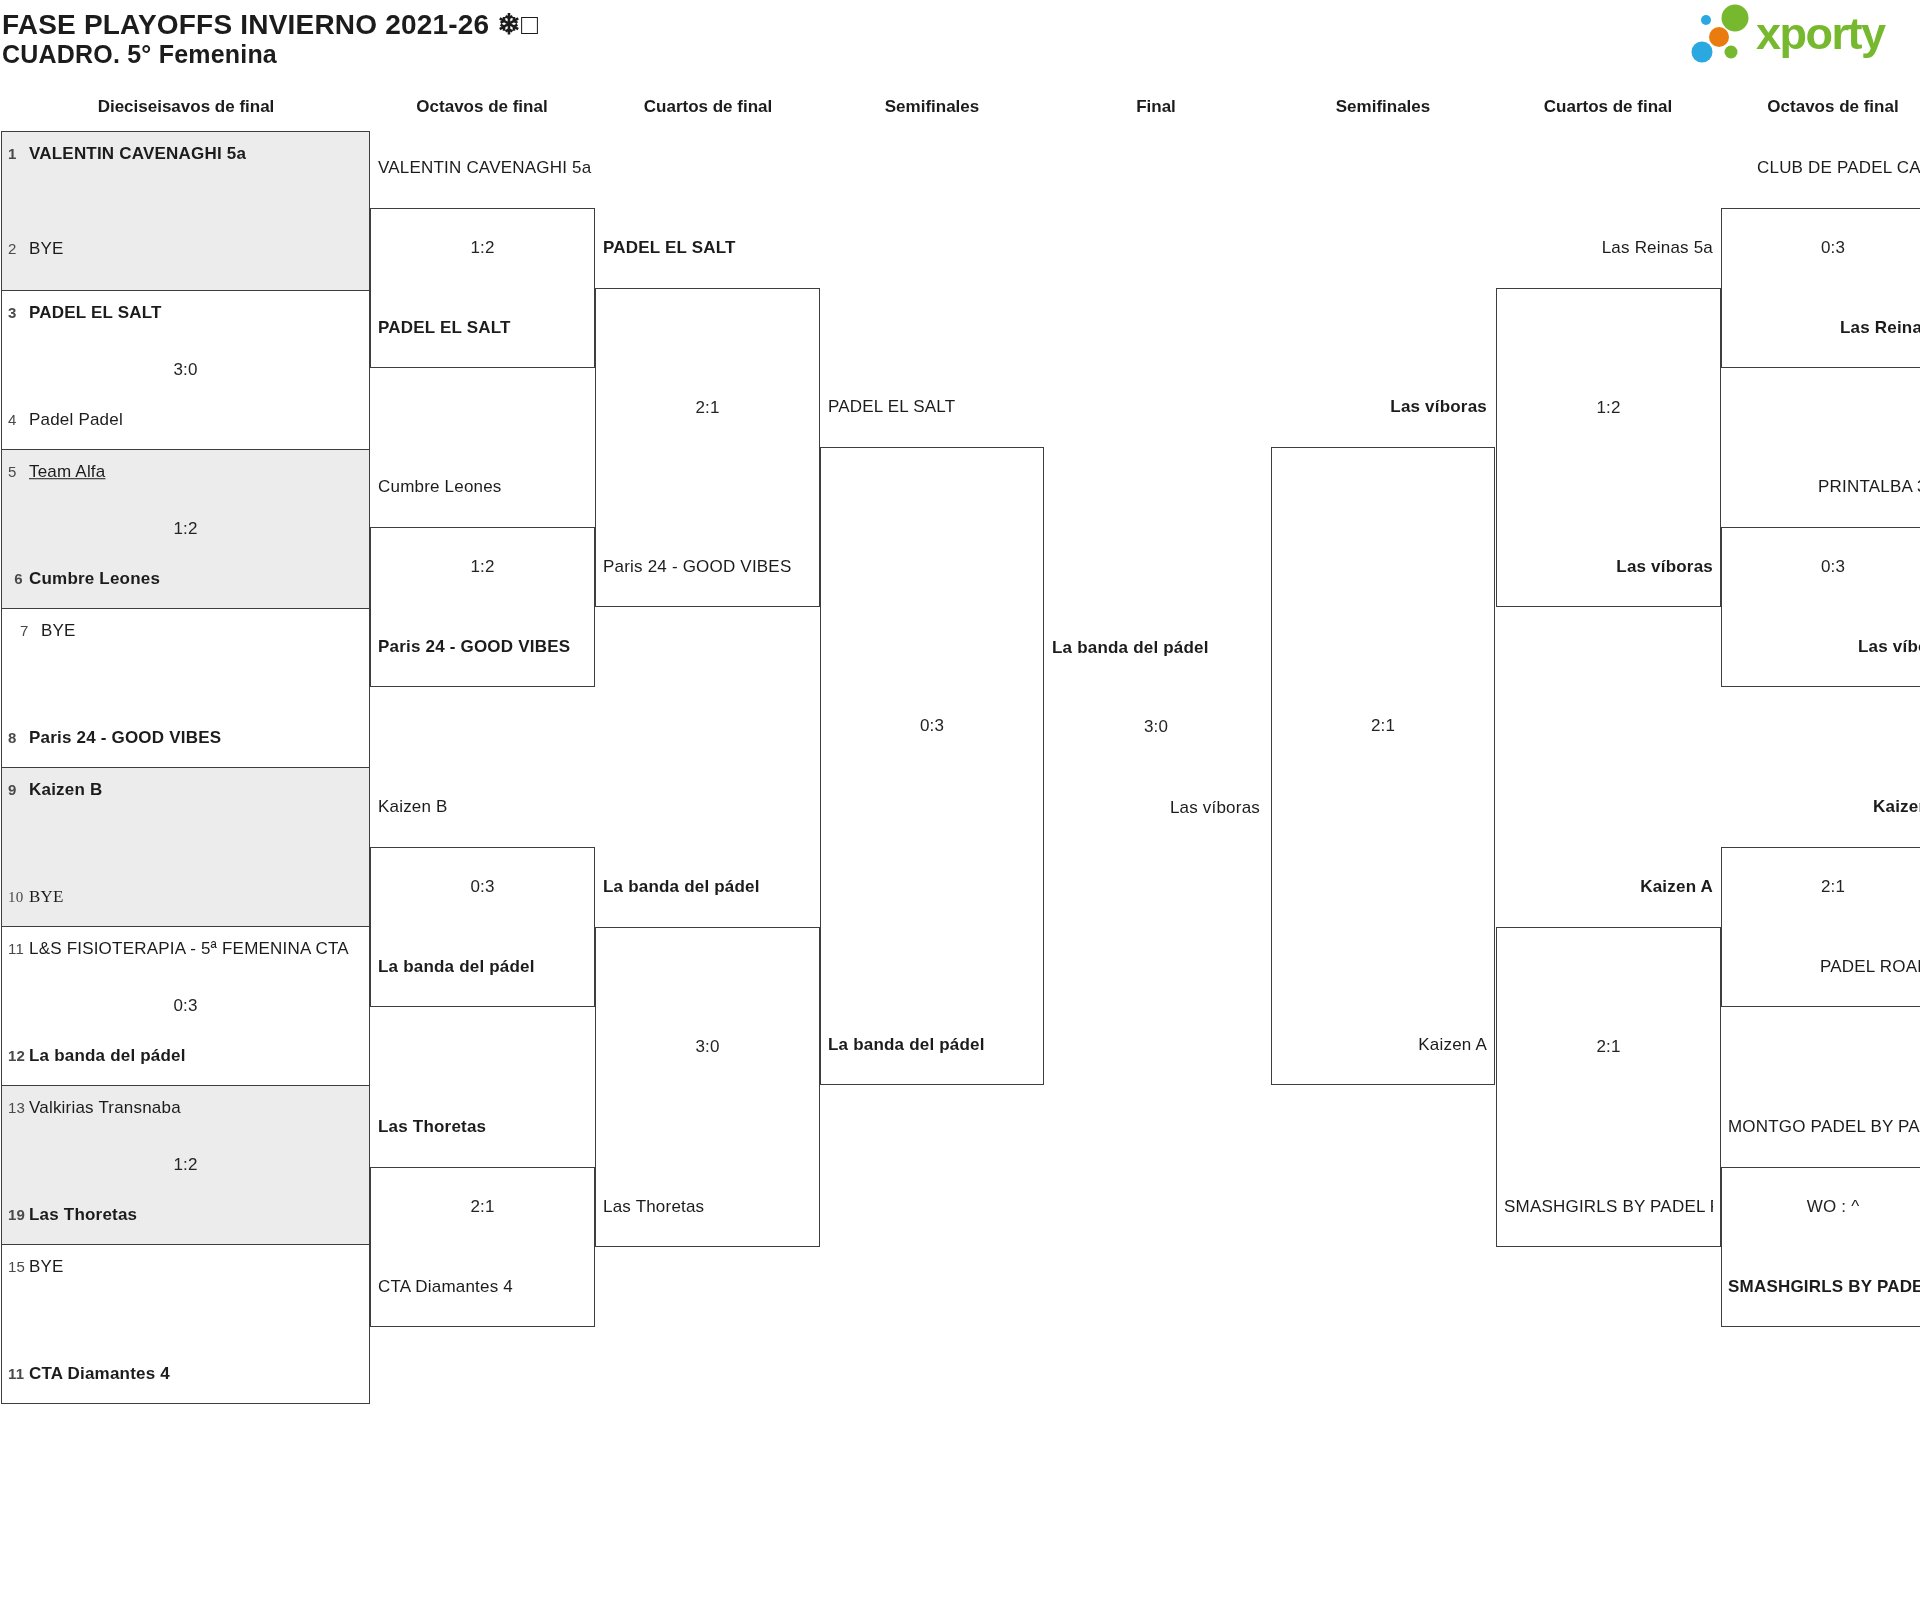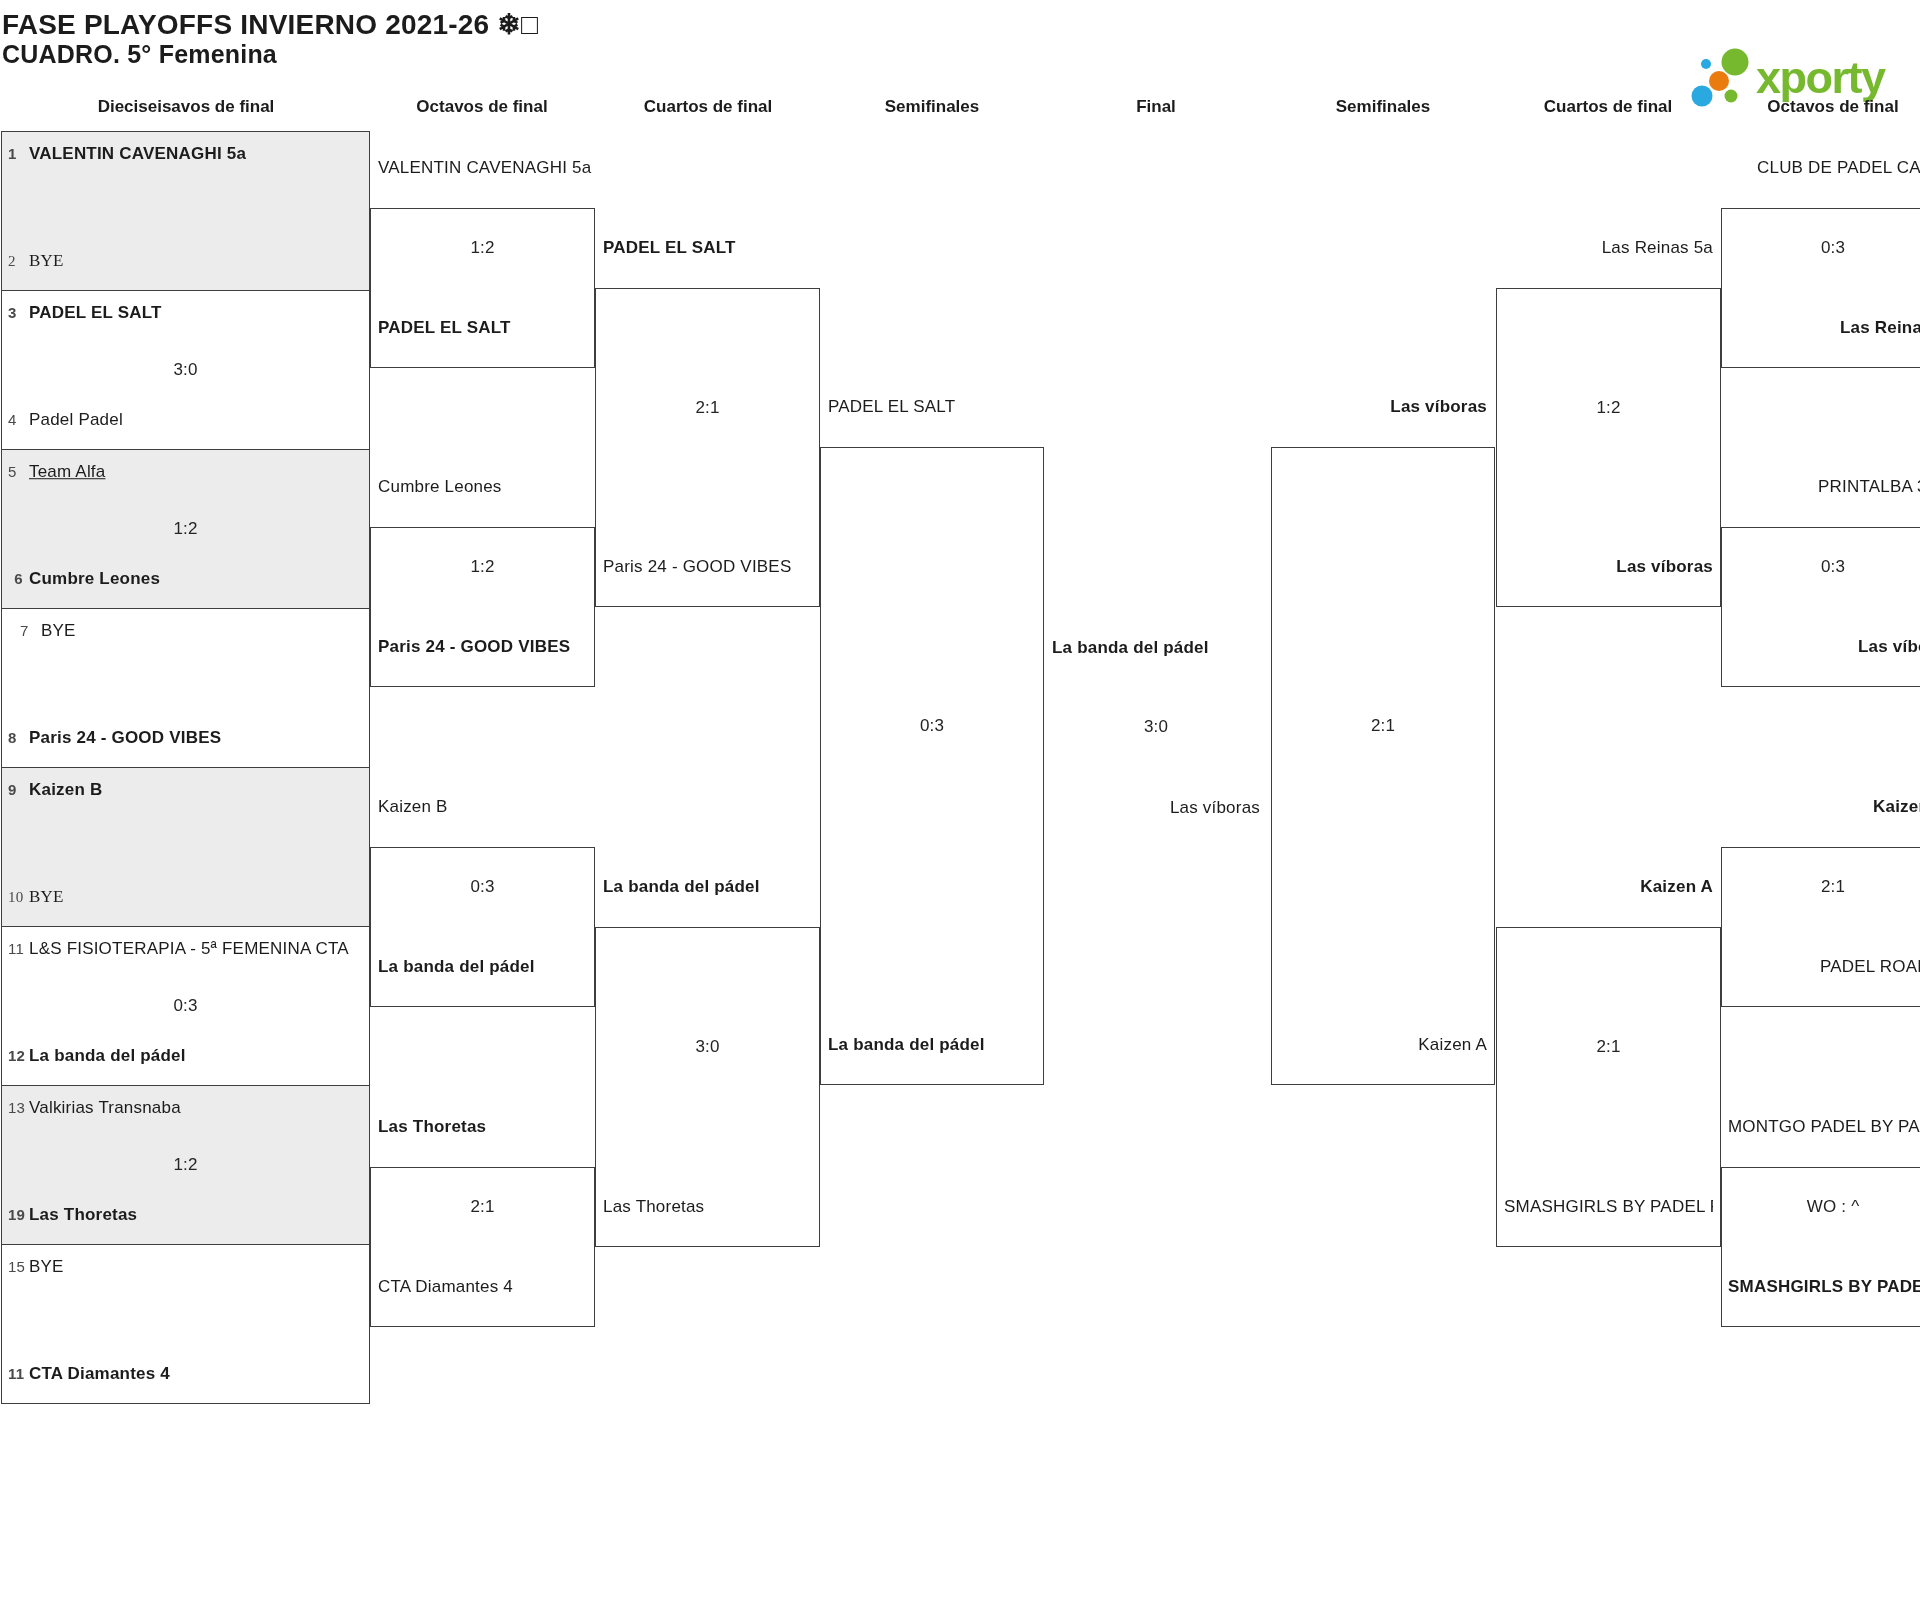--- a/index.html
+++ b/index.html
@@ -13,21 +13,21 @@
   .hdr{position:absolute;transform:translate(-50%,-50%);font-size:17px;font-weight:600;white-space:nowrap;}
   .matchbox{position:absolute;border:1.5px solid #3e3e3e;box-sizing:border-box;background:transparent;}
   .seedbox{position:absolute;border:1.5px solid #3e3e3e;box-sizing:border-box;}
   .seedbox.gray{background:#ececec;}
   .seedbox.white{background:#ffffff;}
   .lbl{position:absolute;white-space:nowrap;font-size:17px;letter-spacing:.2px;transform:translateY(-50%);line-height:1.15;}
   .lbl.bold{font-weight:700;}
   .lbl.score{text-align:center;color:#242424;}
   .lbl.clip{overflow:hidden;}
   .seednum{display:inline-block;min-width:21px;color:#4a4a4a;font-size:15px;}
-  .logo{position:absolute;left:1680px;top:0px;width:240px;height:72px;margin-top:44px;}
+  .logo{position:absolute;left:1680px;top:0px;width:240px;height:72px;}
   .logo-text{position:absolute;left:76px;top:8px;font-size:45px;font-weight:800;letter-spacing:-1.5px;}
 </style>
 </head>
 <body>
 
 <div class="ttl1">FASE PLAYOFFS INVIERNO 2021-26 ❄□</div>
 <div class="ttl2">CUADRO. 5° Femenina</div>
 
 <div class="logo">
   <svg width="76" height="72" viewBox="0 0 76 72" style="position:absolute;left:0;top:0;">
@@ -44,21 +44,21 @@
     <div class="hdr" style="left: 186px; top: 107px;">Dieciseisavos de final</div>
     <div class="hdr" style="left: 482px; top: 107px;">Octavos de final</div>
     <div class="hdr" style="left: 708px; top: 107px;">Cuartos de final</div>
     <div class="hdr" style="left: 932px; top: 107px;">Semifinales</div>
     <div class="hdr" style="left: 1156px; top: 107px;">Final</div>
     <div class="hdr" style="left: 1383px; top: 107px;">Semifinales</div>
     <div class="hdr" style="left: 1608px; top: 107px;">Cuartos de final</div>
     <div class="hdr" style="left: 1833px; top: 107px;">Octavos de final</div>
     <div class="seedbox gray" style="left: 1px; top: 131px; width: 369px; height: 160px;"></div>
     <div class="lbl bold" style="top: 154px; left: 8px;"><span class="seednum">1</span><span>VALENTIN CAVENAGHI 5a</span></div>
-    <div class="lbl" style="top: 261px; left: 8px; font-family: Liberation Serif, serif;"><span class="seednum">2</span><span>BYE</span></div>
+    <div class="lbl" style="top: 249px; left: 8px;"><span class="seednum">2</span><span>BYE</span></div>
     <div class="seedbox white" style="left: 1px; top: 290px; width: 369px; height: 160px;"></div>
     <div class="lbl bold" style="top: 313px; left: 8px;"><span class="seednum">3</span><span>PADEL EL SALT</span></div>
     <div class="lbl" style="top: 420px; left: 8px;"><span class="seednum">4</span><span>Padel Padel</span></div>
     <div class="lbl score" style="top: 370px; left: 1px; width: 369px; text-align: center;">3:0</div>
     <div class="seedbox gray" style="left: 1px; top: 449px; width: 369px; height: 160px;"></div>
     <div class="lbl" style="top: 472px; left: 8px; text-decoration: underline;"><span class="seednum">5</span><span>Team Alfa</span></div>
     <div class="lbl bold" style="top: 579px; left: 8px; text-align: center;"><span class="seednum">6</span><span>Cumbre Leones</span></div>
     <div class="lbl score" style="top: 529px; left: 1px; width: 369px; text-align: center;">1:2</div>
     <div class="seedbox white" style="left: 1px; top: 608px; width: 369px; height: 160px;"></div>
     <div class="lbl" style="top: 631px; left: 20px;"><span class="seednum">7</span><span>BYE</span></div>

